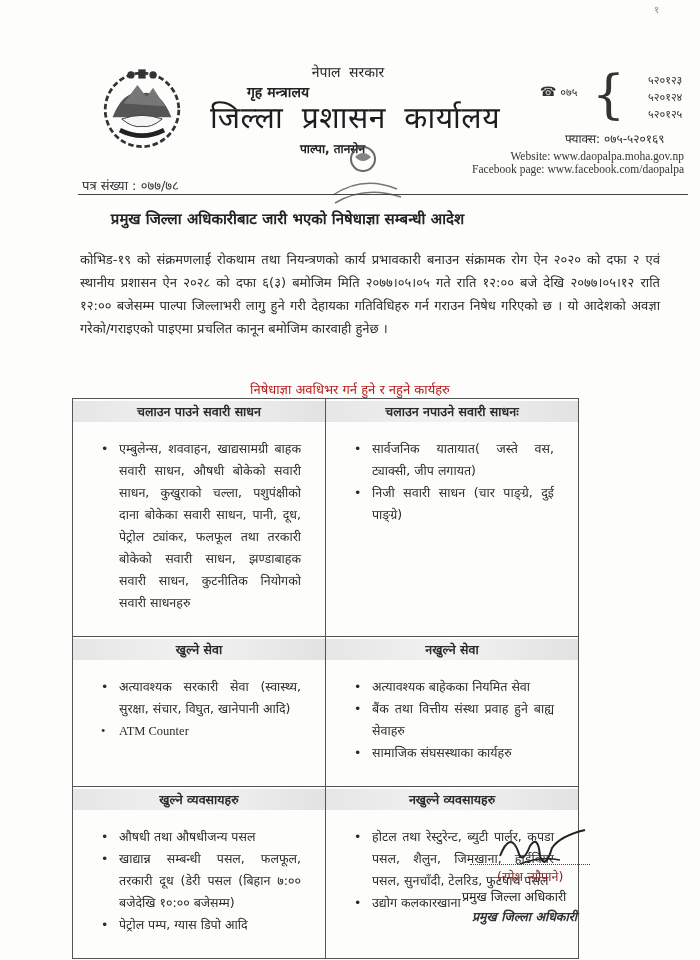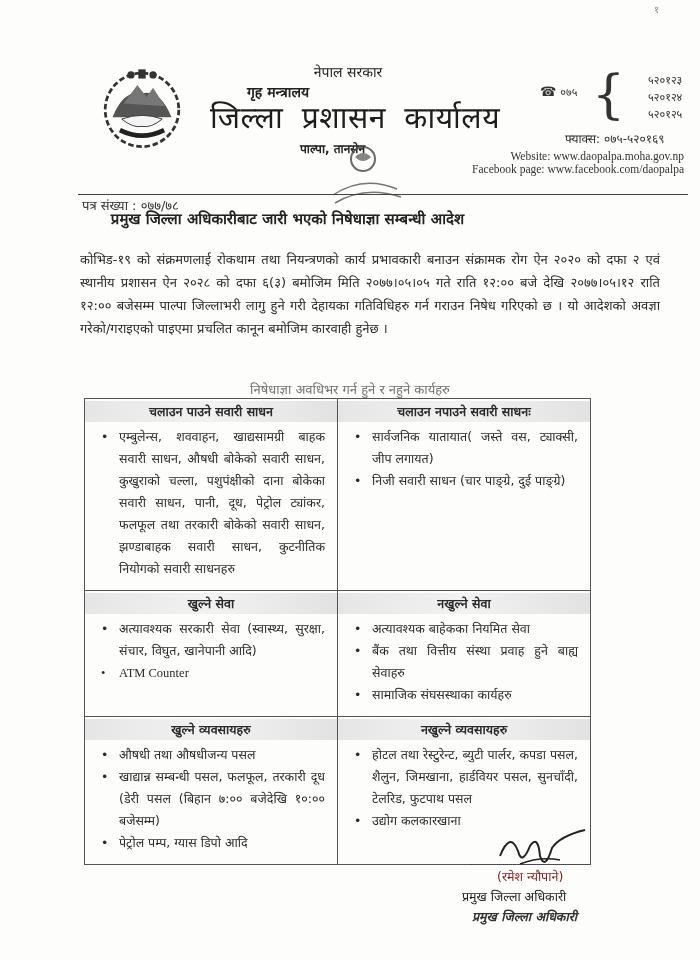--- a/index.html
+++ b/index.html
@@ -1,39 +1,39 @@
 <!DOCTYPE html>
 <html><head>
 <meta charset="utf-8">
 <style>
   html,body{margin:0;padding:0;}
   body{width:700px;height:960px;background:#fdfdfc;position:relative;overflow:hidden;
        font-family:"DejaVu Sans",sans-serif;color:#2a2a2a;}
   .abs{position:absolute;}
   .emblem{left:96px;top:62px;width:92px;height:92px;}
-  .hdr-gov{left:0;width:696px;top:62px;text-align:center;font-size:14px;color:#222;}
+  .hdr-gov{left:0;width:696px;top:62px;text-align:center;font-size:14px;color:#222;font-family:Liberation Mono, monospace;}
   .hdr-min{left:0;width:556px;top:82px;text-align:center;font-size:14px;font-weight:bold;color:#222;}
   .hdr-office{left:210px;top:96px;font-size:30px;color:#1d1d1d;letter-spacing:0.5px;font-family:Liberation Mono, monospace;}
   .hdr-loc{left:300px;top:140px;font-size:12px;font-weight:bold;color:#222;}
   .stamp{left:325px;top:145px;width:80px;height:62px;opacity:0.8;}
   .phone{left:540px;top:84px;font-size:11px;color:#333;display:flex;align-items:center;}
   .phone-icon{font-size:13px;margin-right:4px;}
   .brace{left:592px;top:68px;font-size:52px;font-family:"DejaVu Serif",serif;color:#333;line-height:1;}
   .phones{left:648px;top:72px;font-size:11px;color:#333;line-height:17px;}
   .fax{left:565px;top:130px;font-size:12px;color:#333;}
   .contact{right:16px;top:150px;text-align:right;font-family:"Liberation Serif",serif;font-size:11.5px;line-height:13px;color:#333;}
-  .ref{left:82px;top:176px;font-size:13px;color:#333;margin-top:20px;}
+  .ref{left:82px;top:176px;font-size:13px;color:#333;}
   .rule{left:78px;top:194px;width:610px;height:1px;background:#444;}
   .title{left:0;width:575px;top:208px;text-align:center;font-size:15px;font-weight:bold;color:#222;}
   .para{left:80px;top:248px;width:580px;font-size:13px;line-height:23px;text-align:justify;color:#2b2b2b;}
-  .table-cap{left:0;width:700px;top:380px;text-align:center;font-size:13px;color:#737373;}
-  table.grid{position:absolute;left:84px;top:398px;width:507px;border-collapse:collapse;font-size:12.5px;color:#2b2b2b;}
+  .table-cap{left:0;width:700px;top:380px;text-align:center;font-size:13px;color:#b91c1c;}
+  table.grid{position:absolute;left:72px;top:398px;width:507px;border-collapse:collapse;font-size:12.5px;color:#2b2b2b;}
   table.grid td{border:1px solid #555;vertical-align:top;padding:2px 8px 6px 8px;width:50%;}
   .cell-head{text-align:center;font-weight:bold;font-size:12.5px;background:linear-gradient(90deg,#e6e6e6,#f2f2f2,#e2e2e2);margin:0 -8px 2px -8px;padding:2px 0;}
-  ul{margin:4px;padding-left:22px;list-style:none;}
+  ul{margin:16px;padding-left:22px;list-style:none;}
   li{position:relative;line-height:22px;text-align:justify;}
   li::before{content:"•";position:absolute;left:-18px;top:0;}
   .sig{left:490px;top:826px;width:100px;height:50px;}
   .sig-line{left:470px;top:864px;width:120px;border-top:1px dotted #444;}
   .sig-name{left:497px;top:868px;font-size:12.5px;color:#7f1d1d;}
   .sig-title{left:462px;top:888px;font-size:12.5px;color:#222;}
   .sig-stamp{left:472px;top:908px;font-size:12.5px;font-weight:bold;font-style:italic;color:#333;}
   .corner{left:654px;top:2px;font-size:10px;color:#888;}
 </style>
 </head>

